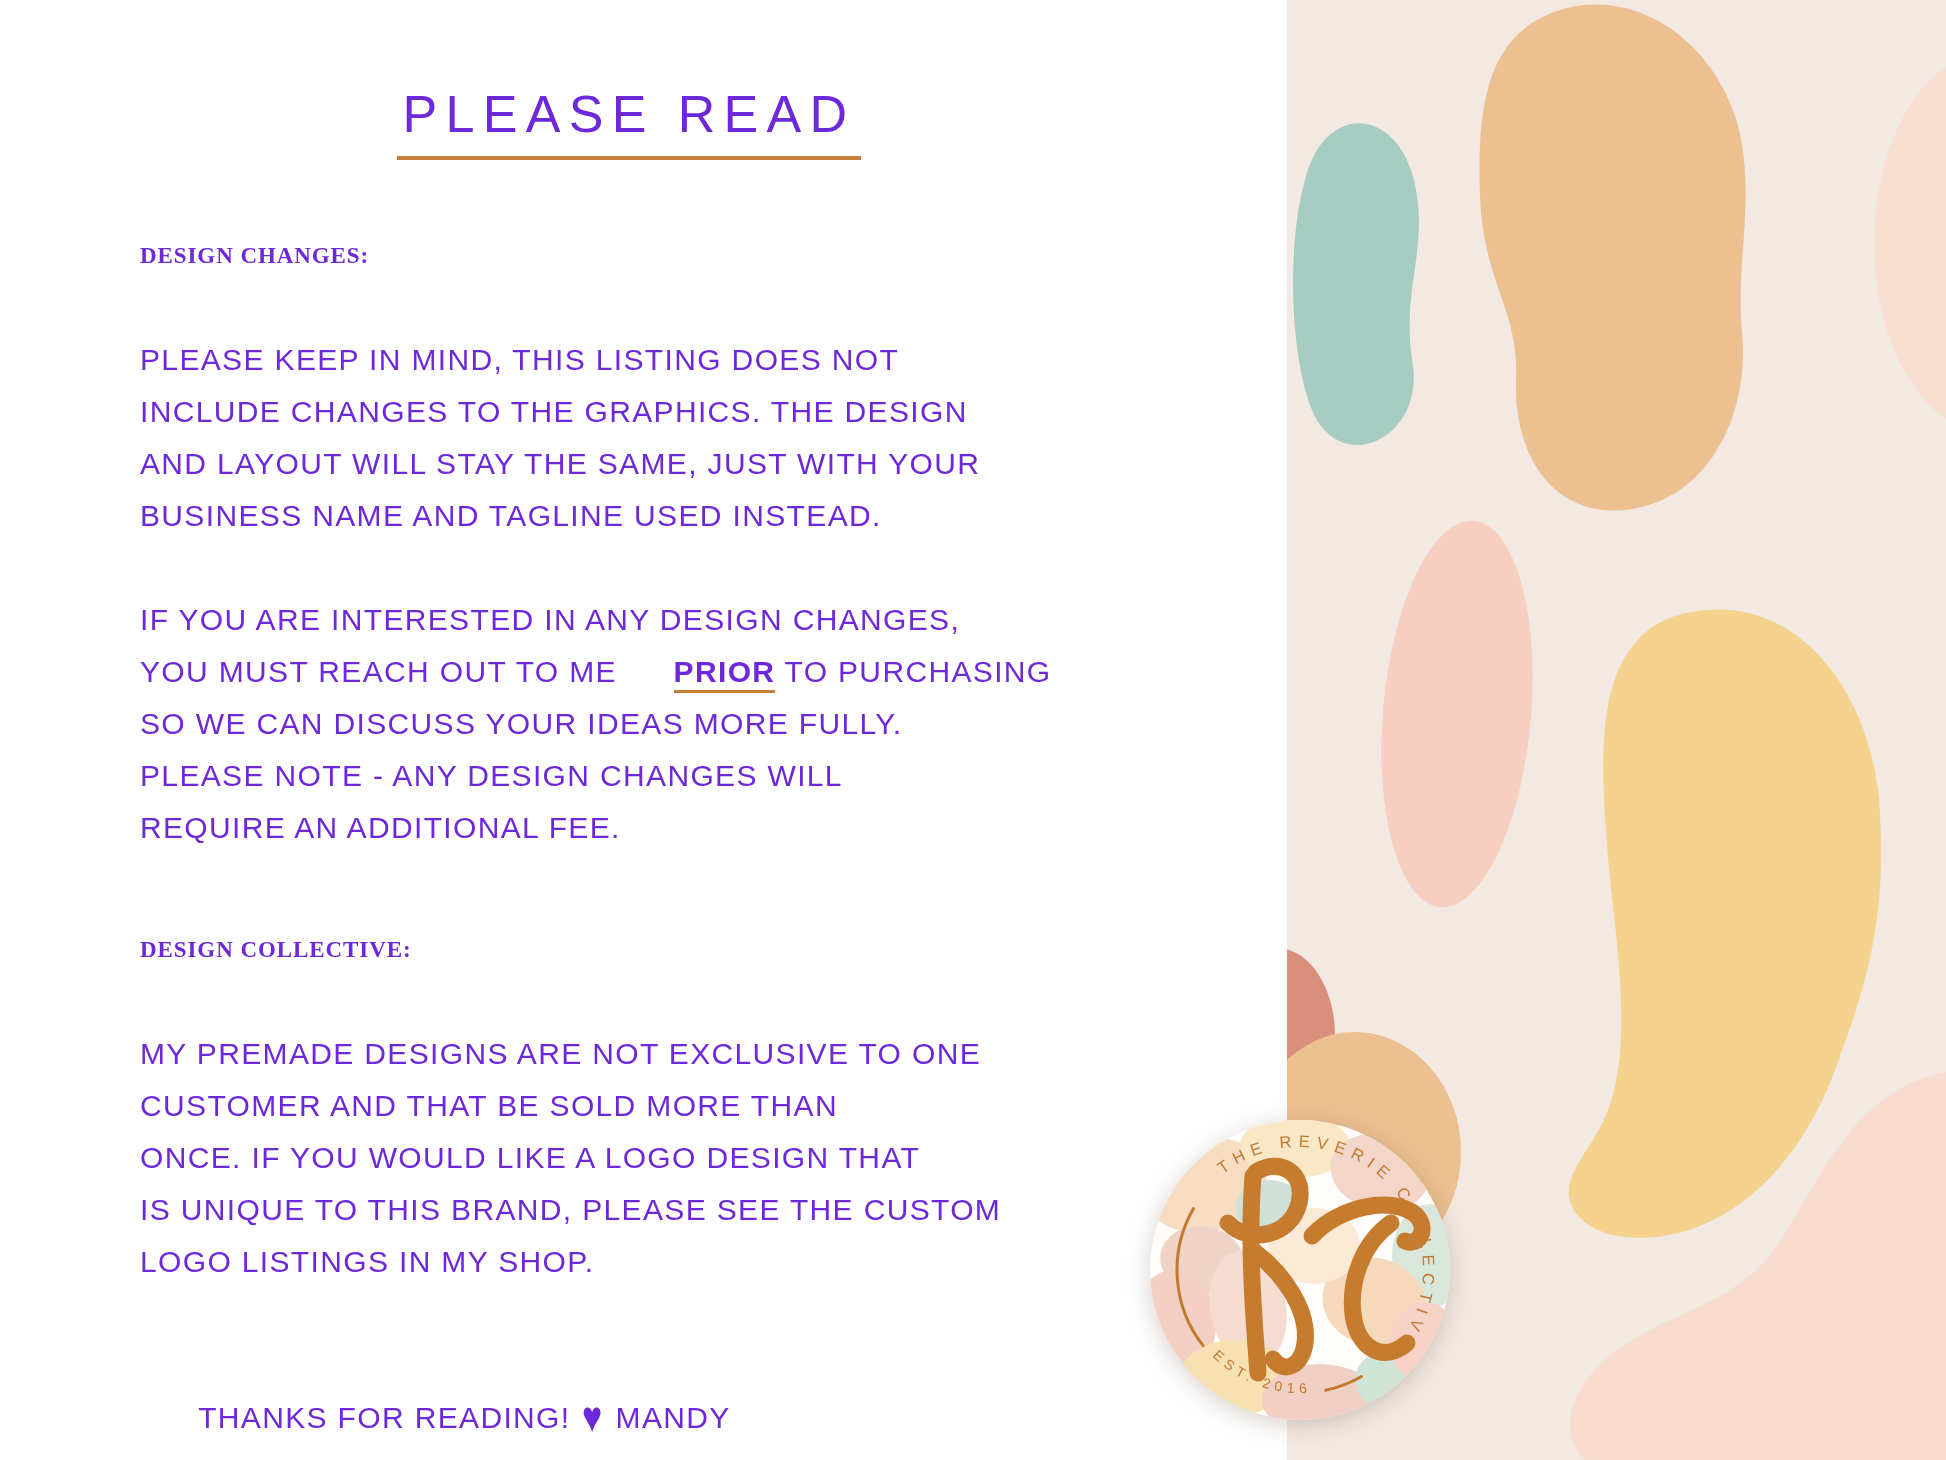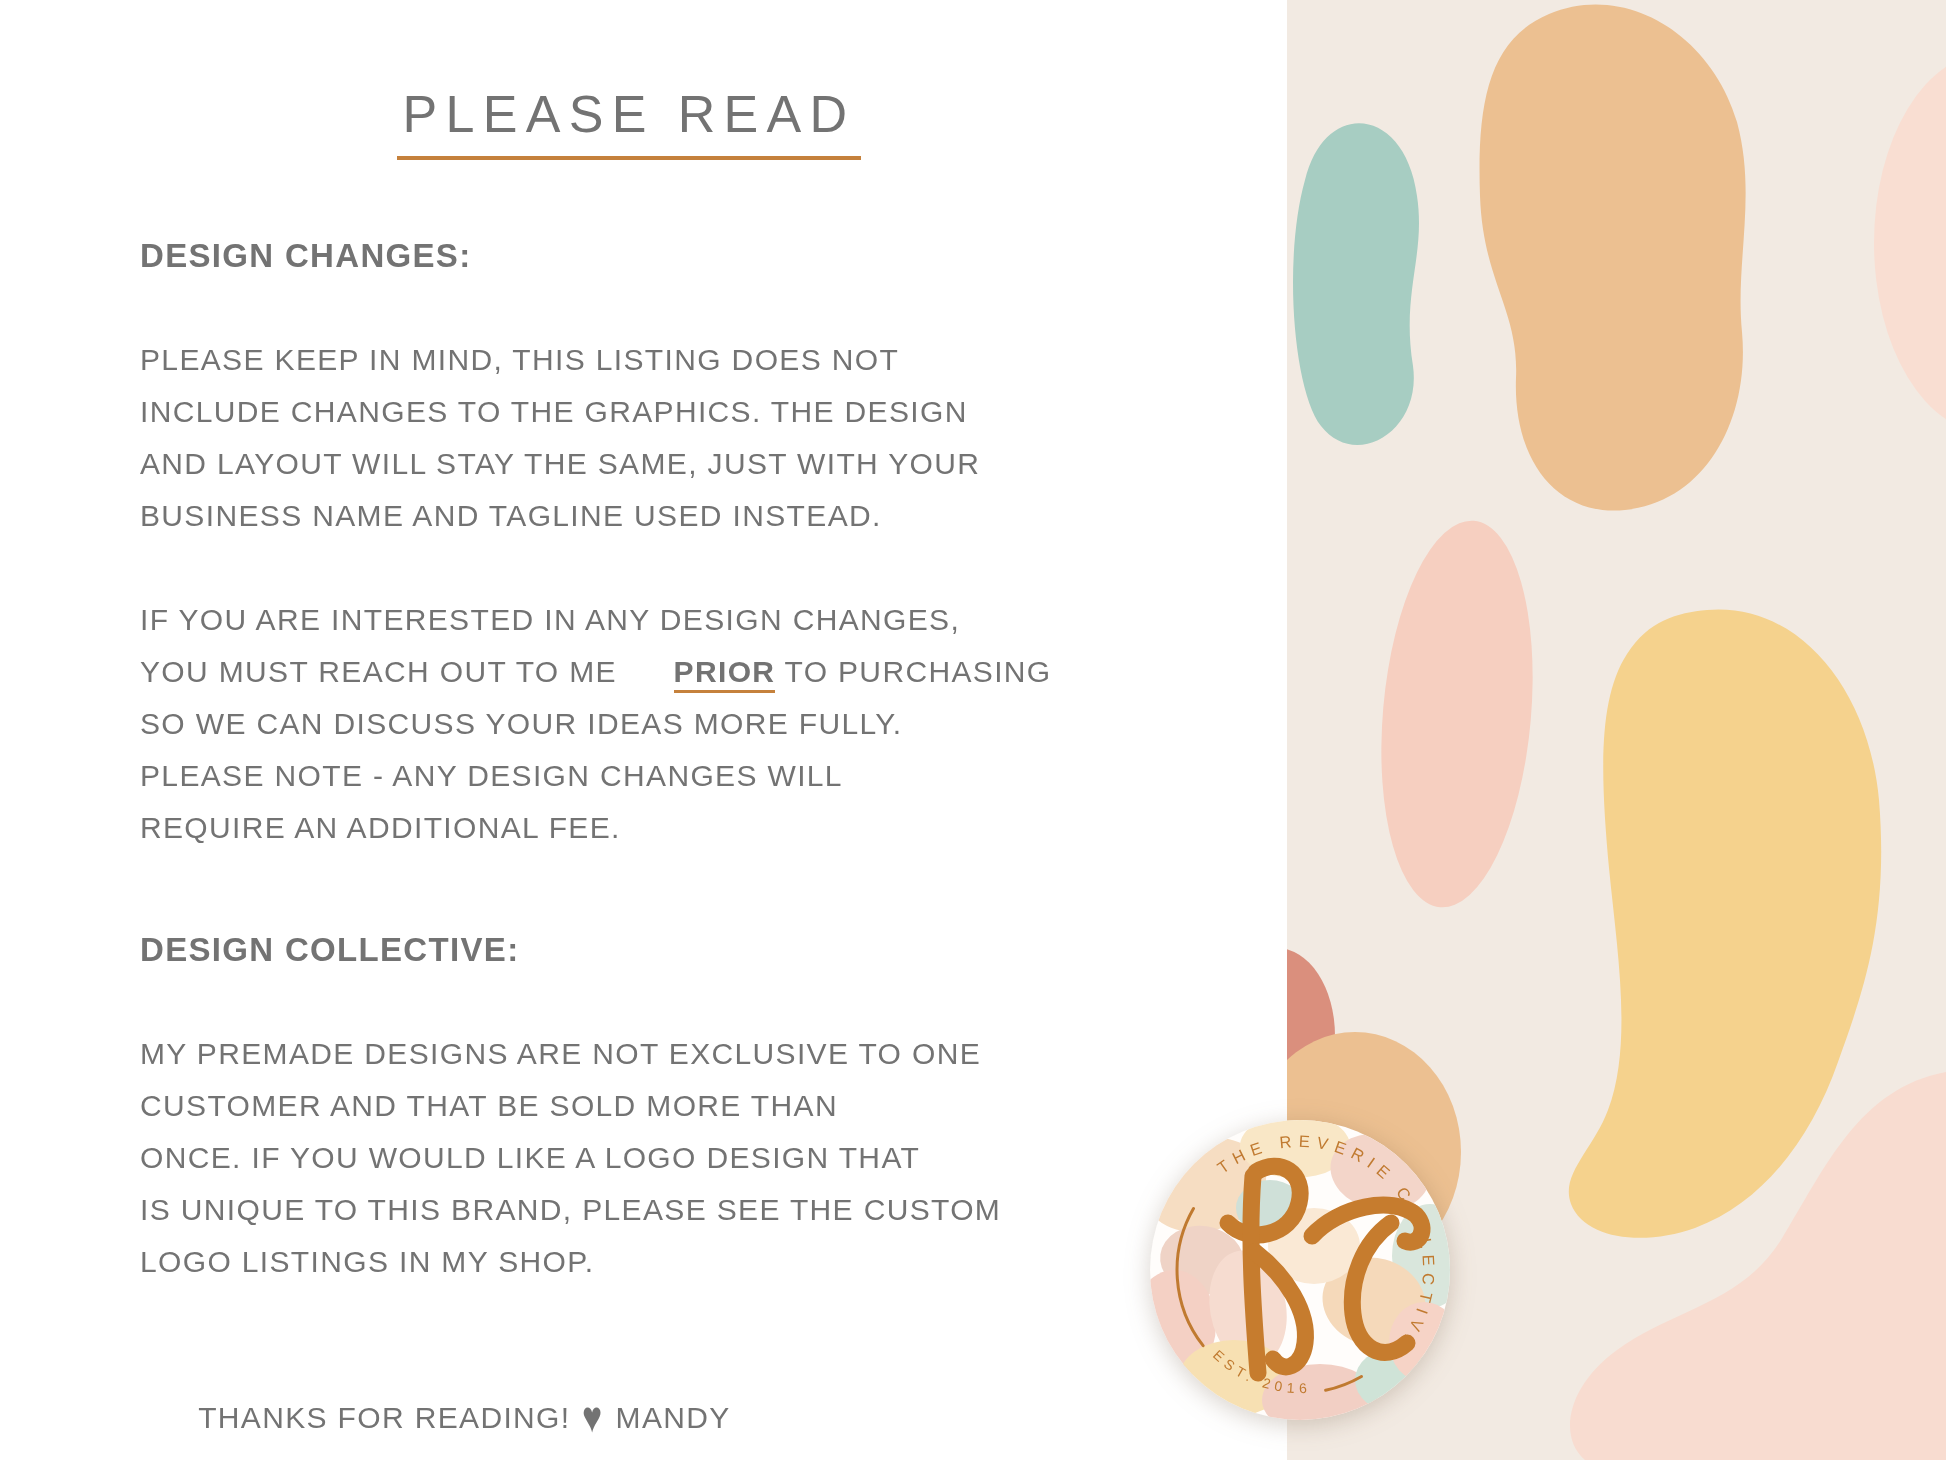--- a/index.html
+++ b/index.html
@@ -8,37 +8,38 @@
     width:1946px;height:1460px;
     background:#ffffff;
     overflow:hidden;
     font-family:"Liberation Sans",sans-serif;
   }
   
   .content{
     position:absolute;left:0;top:0;width:1258px;height:1460px;
     box-sizing:border-box;
     padding:88px 140px 0 140px;
-    color:#737373;
+    color:#6d28d9;
   }
   .title-wrap{text-align:center;}
   .title{
     display:inline-block;
     font-size:52px;line-height:1;
     font-weight:400;
     letter-spacing:0.16em;
     padding:0 6px 16px 6px;
     border-bottom:4px solid #c5813c;
     white-space:nowrap;
   }
   .section-heading{
-    font-size:33px;font-weight:700;
+    font-size:23px;font-weight:700;
     letter-spacing:0.04em;
     line-height:52px;
     margin:70px 0 0 0;
+    font-family:Liberation Serif, serif;
   }
   .para{margin:52px 0 0 0;}
   .line{
     font-size:30px;font-weight:400;
     letter-spacing:0.045em;
     line-height:52px;
     white-space:pre-wrap;
   }
   .emph{
     font-weight:700;

